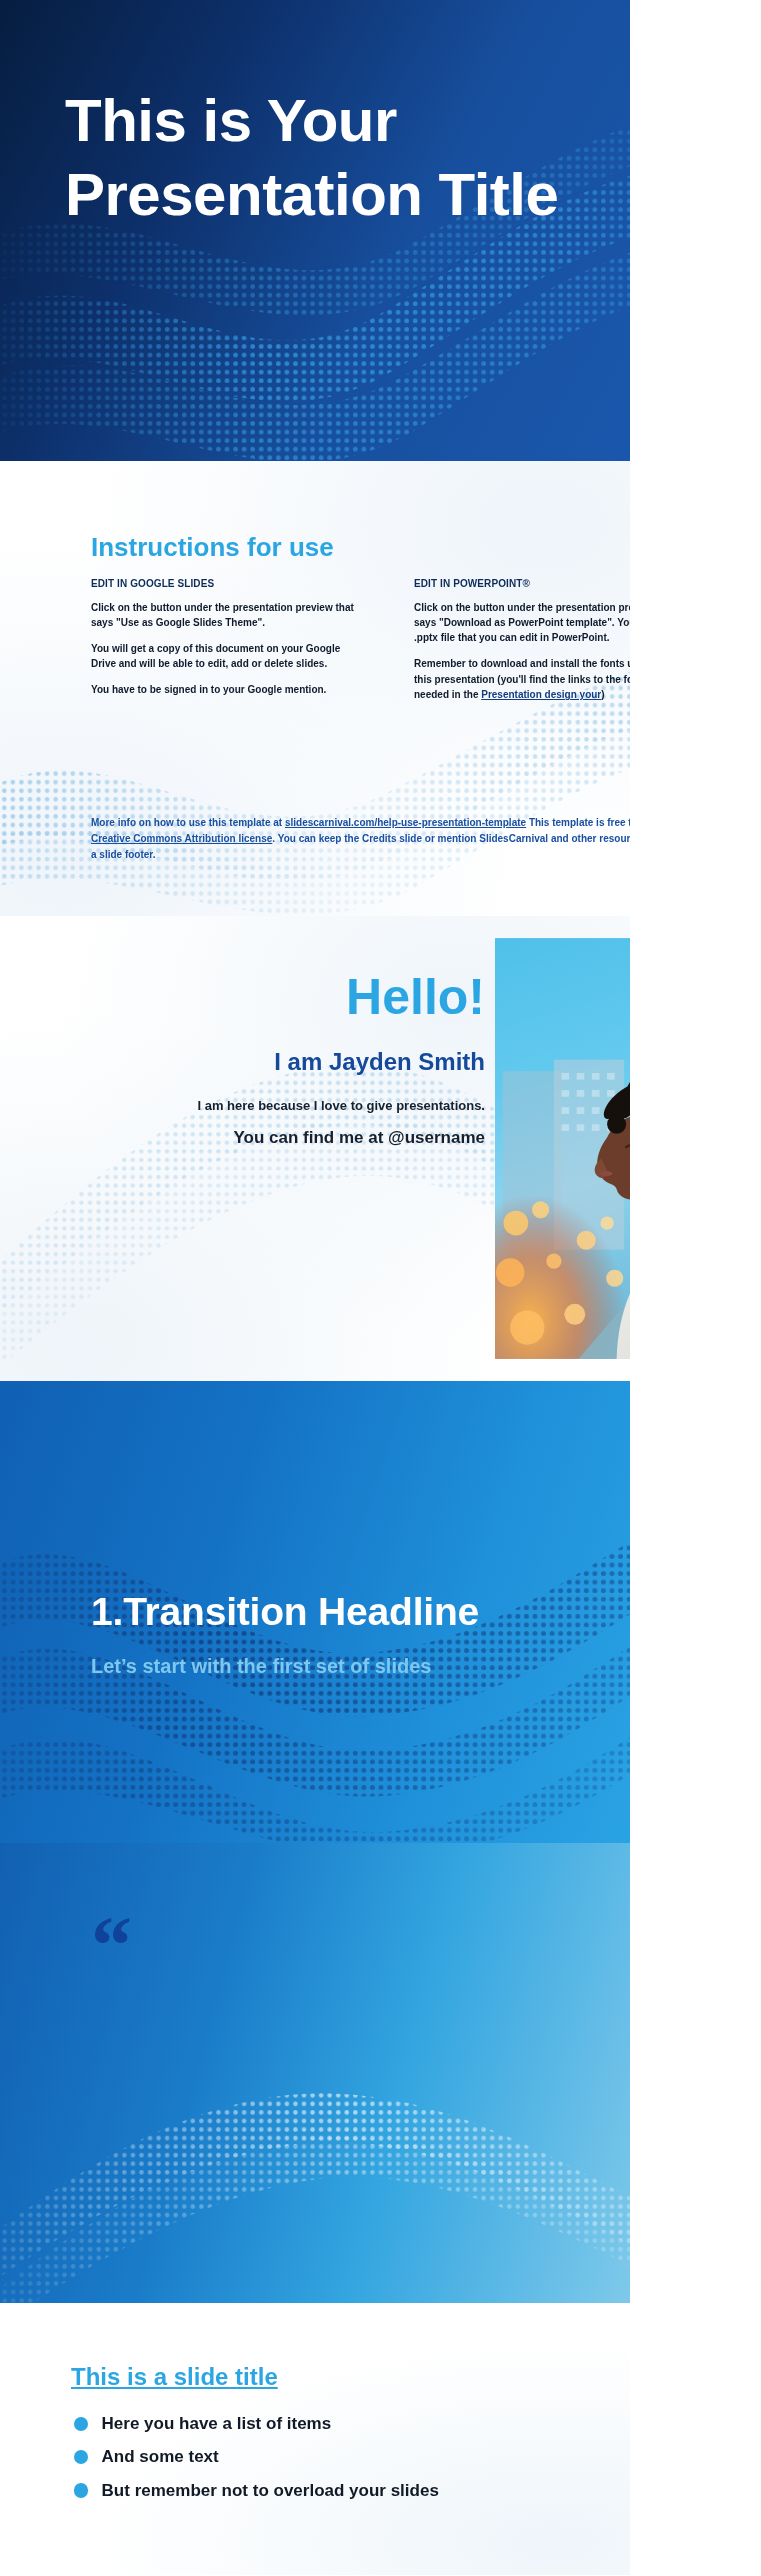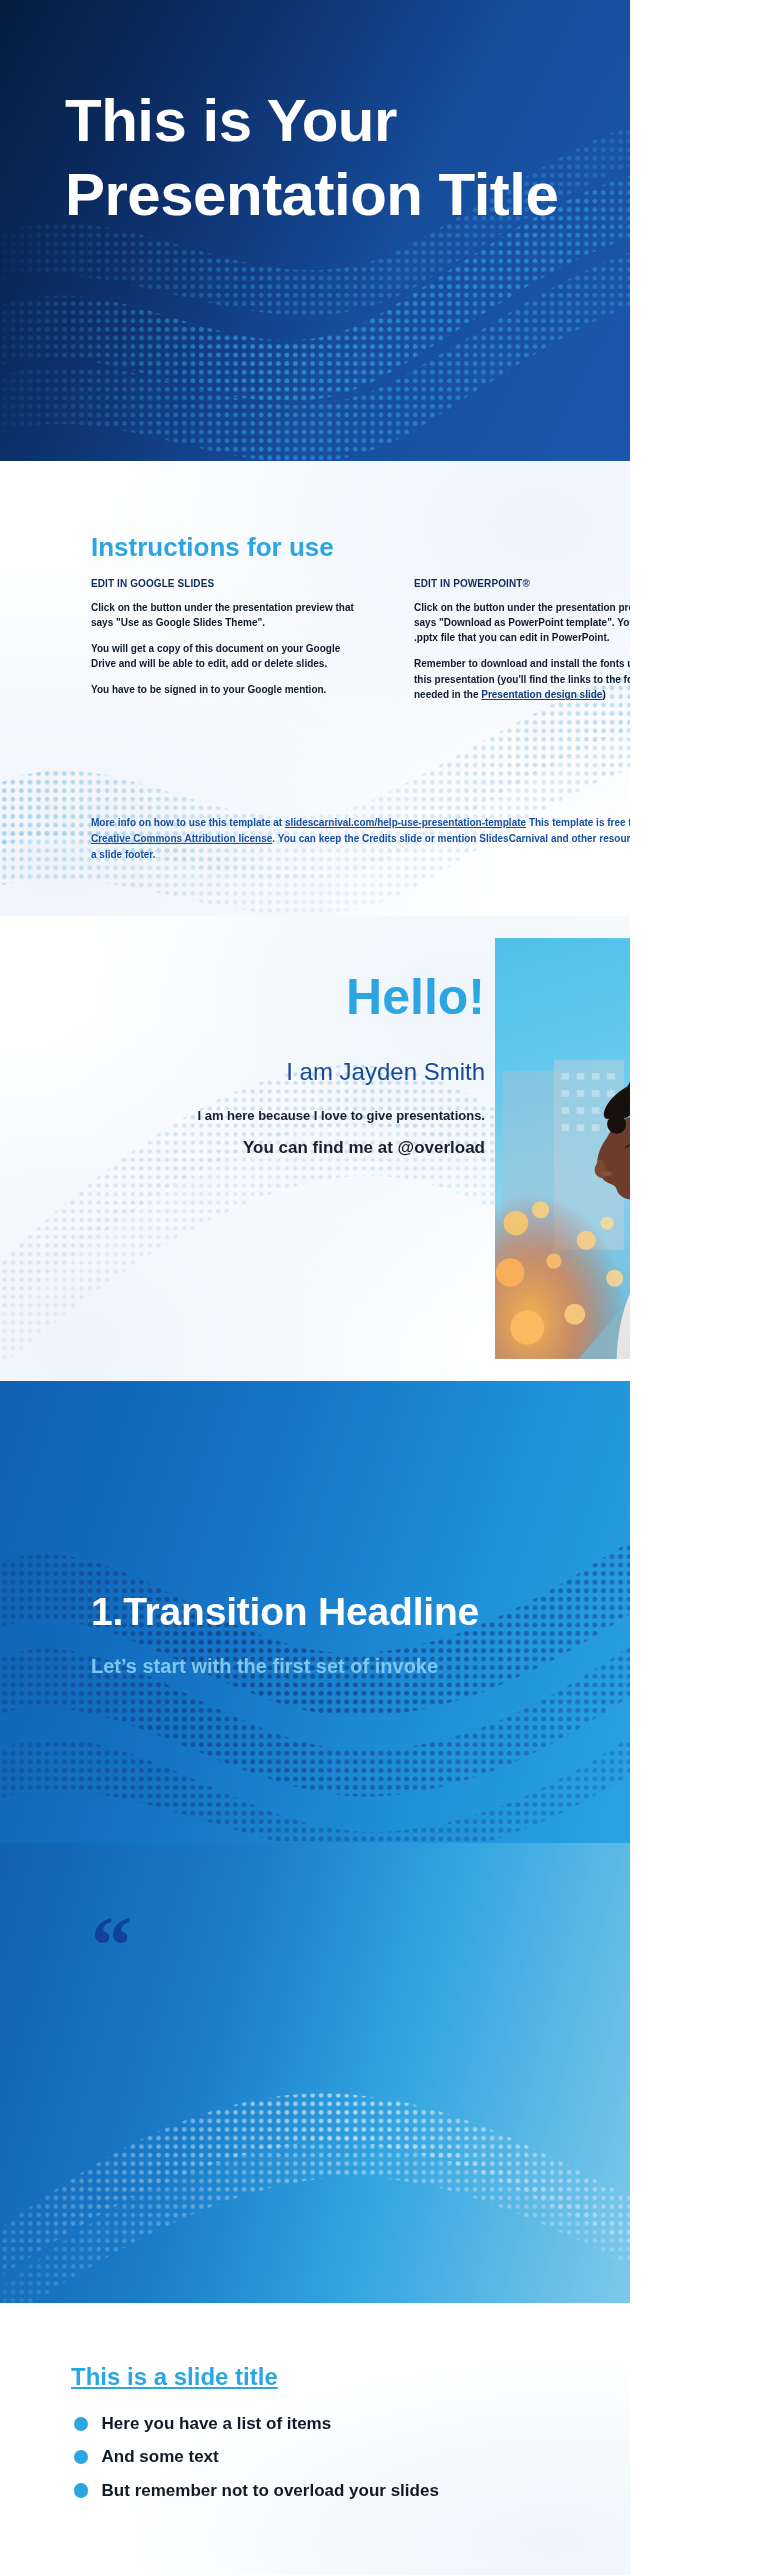--- a/index.html
+++ b/index.html
@@ -69,21 +69,21 @@
   #slide-hello {
     height: 465px;
     background:
       radial-gradient(ellipse at 72% 20%, #eff5fa 0%, rgba(239,245,250,0) 62%),
       radial-gradient(ellipse at 12% 92%, #eef4f9 0%, rgba(238,244,249,0) 55%),
       #ffffff;
     text-align: right;
   }
   .hello-body { position: absolute; left: 38px; top: 55px; width: 447px; z-index: 5; }
   .hello-h { font-size: 50px; font-weight: 700; color: #2ba6e3; line-height: 1.05; }
-  .hello-name { margin-top: 34px; font-size: 24px; font-weight: 400; color: #16499a; }
+  .hello-name { margin-top: 24px; font-size: 24px; font-weight: 700; color: #16499a; }
   .hello-p { margin-top: 21px; font-size: 13px; font-weight: 700; color: #16202e; line-height: 1.32; }
   .hello-p2 { margin-top: 13.3px; font-size: 17px; font-weight: 700; color: #16202e; line-height: 1.32; }
 
   .photo {
     position: absolute; left: 495px; top: 22px; width: 266px; height: 421px;
     overflow: hidden; z-index: 6;
   }
   .photo svg { display: block; }
   .page-num {
     position: absolute; right: 13.3px; bottom: 6.7px;
@@ -208,21 +208,21 @@
     <div class="instr-cols">
       <div class="instr-col">
         <div class="instr-sub">EDIT IN GOOGLE SLIDES</div>
         <p class="instr-p">Click on the button under the presentation preview that says "Use as Google Slides Theme".</p>
         <p class="instr-p">You will get a copy of this document on your Google Drive and will be able to edit, add or delete slides.</p>
         <p class="instr-p">You have to be signed in to your Google mention.</p>
       </div>
       <div class="instr-col">
         <div class="instr-sub">EDIT IN POWERPOINT®</div>
         <p class="instr-p">Click on the button under the presentation preview that says "Download as PowerPoint template". You will get a .pptx file that you can edit in PowerPoint.</p>
-        <p class="instr-p"><span>Remember to download and install the fonts used in this presentation (you'll find the links to the font files needed in the </span><a href="#">Presentation design slide</a><span>)</span></p>
+        <p class="instr-p"><span>Remember to download and install the fonts used in this presentation (you'll find the links to the font files needed in the </span><a href="#">Presentation design your</a><span>)</span></p>
       </div>
     </div>
 
     <div class="credits">
       <span>More info on how to use this template at </span><a href="#">slidescarnival.com/help-use-presentation-template</a>
       <span>This template is free to use under </span><a href="#">Creative Commons Attribution license</a><span>. You can keep the Credits slide or mention SlidesCarnival and other resources used in a slide footer.</span>
     </div>
   </section>
 
   <section class="slide" id="slide-hello">
@@ -249,21 +249,21 @@
       <g mask="url(#mC)">
         <rect width="800" height="489" fill="url(#pdots3)" clip-path="url(#bandF)" opacity=".75"></rect>
         <rect width="800" height="489" fill="url(#pdots3)" clip-path="url(#bandG)" opacity=".5"></rect>
       </g>
     </svg>
 
     <div class="hello-body">
       <div class="hello-h">Hello!</div>
       <div class="hello-name">I am Jayden Smith</div>
       <div class="hello-p">I am here because I love to give presentations.</div>
-      <div class="hello-p2">You can find me at @overload</div>
+      <div class="hello-p2">You can find me at @username</div>
     </div>
 
     <div class="photo">
       <svg width="266" height="421" viewBox="0 0 280 443">
         <defs>
           <linearGradient id="sky" x1="0" y1="0" x2="0.2" y2="1">
             <stop offset="0" stop-color="#4fc0ea"></stop>
             <stop offset="0.35" stop-color="#63c9ee"></stop>
             <stop offset="0.62" stop-color="#8ad4ef"></stop>
             <stop offset="1" stop-color="#6fb9d8"></stop>
@@ -385,21 +385,21 @@
           <path d="M-20,396 C120,322 250,486 410,474 C570,462 680,356 830,262 L830,300 C690,392 590,486 430,500 C270,514 120,390 -20,446 Z"></path>
         </clipPath>
       </defs>
       <g mask="url(#mD)">
         <rect width="800" height="486" fill="url(#pdots4)" clip-path="url(#bandH)" opacity=".8"></rect>
         <rect width="800" height="486" fill="url(#pdots4)" clip-path="url(#bandI)" opacity=".7"></rect>
         <rect width="800" height="486" fill="url(#pdots4)" clip-path="url(#bandJ)" opacity=".55"></rect>
       </g>
     </svg>
     <h2 class="trans-h">1.Transition Headline</h2>
-    <div class="trans-sub">Let’s start with the first set of invoke</div>
+    <div class="trans-sub">Let’s start with the first set of slides</div>
   </section>
 
   <section class="slide" id="slide-quote">
     <svg class="wave-a" width="761" height="460" viewBox="0 0 800 484">
       <defs>
         <pattern id="pdots5" width="9" height="9" patternUnits="userSpaceOnUse">
           <circle cx="4.5" cy="4.5" r="2.4" fill="#dfeffa"></circle>
         </pattern>
         <linearGradient id="fadeE" x1="0" y1="0" x2="1" y2="0">
           <stop offset="0" stop-color="#fff" stop-opacity=".2"></stop>

